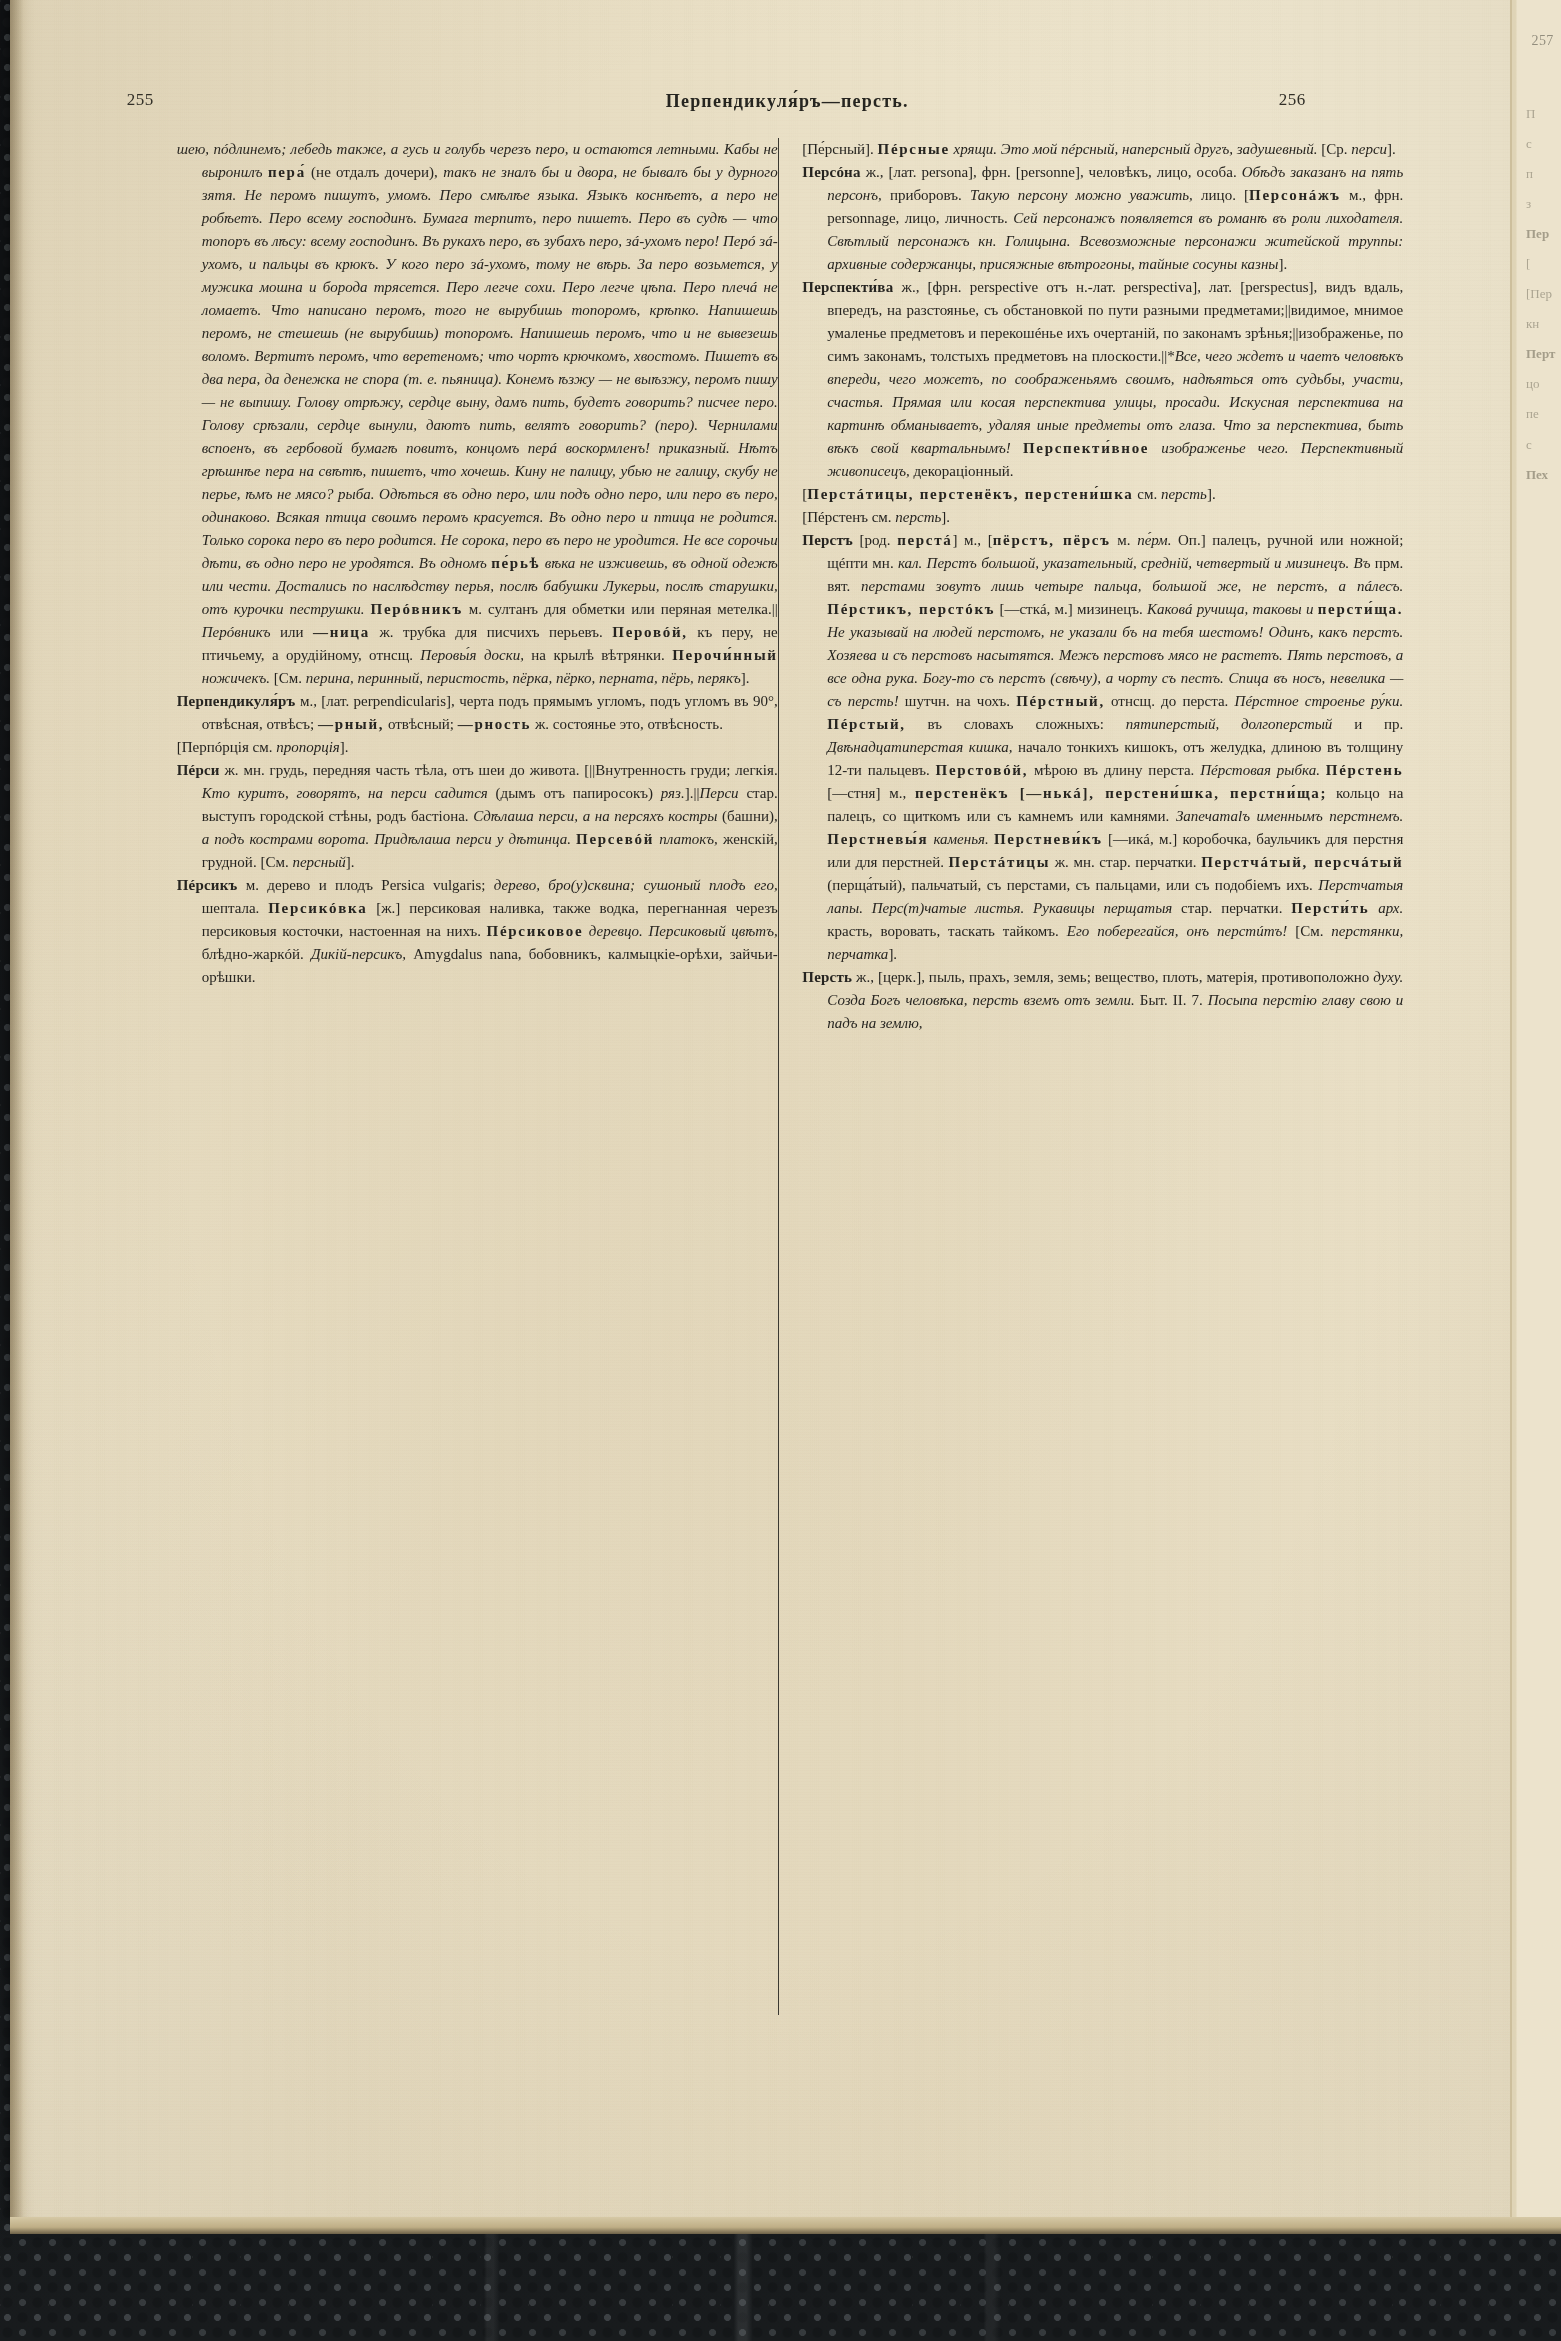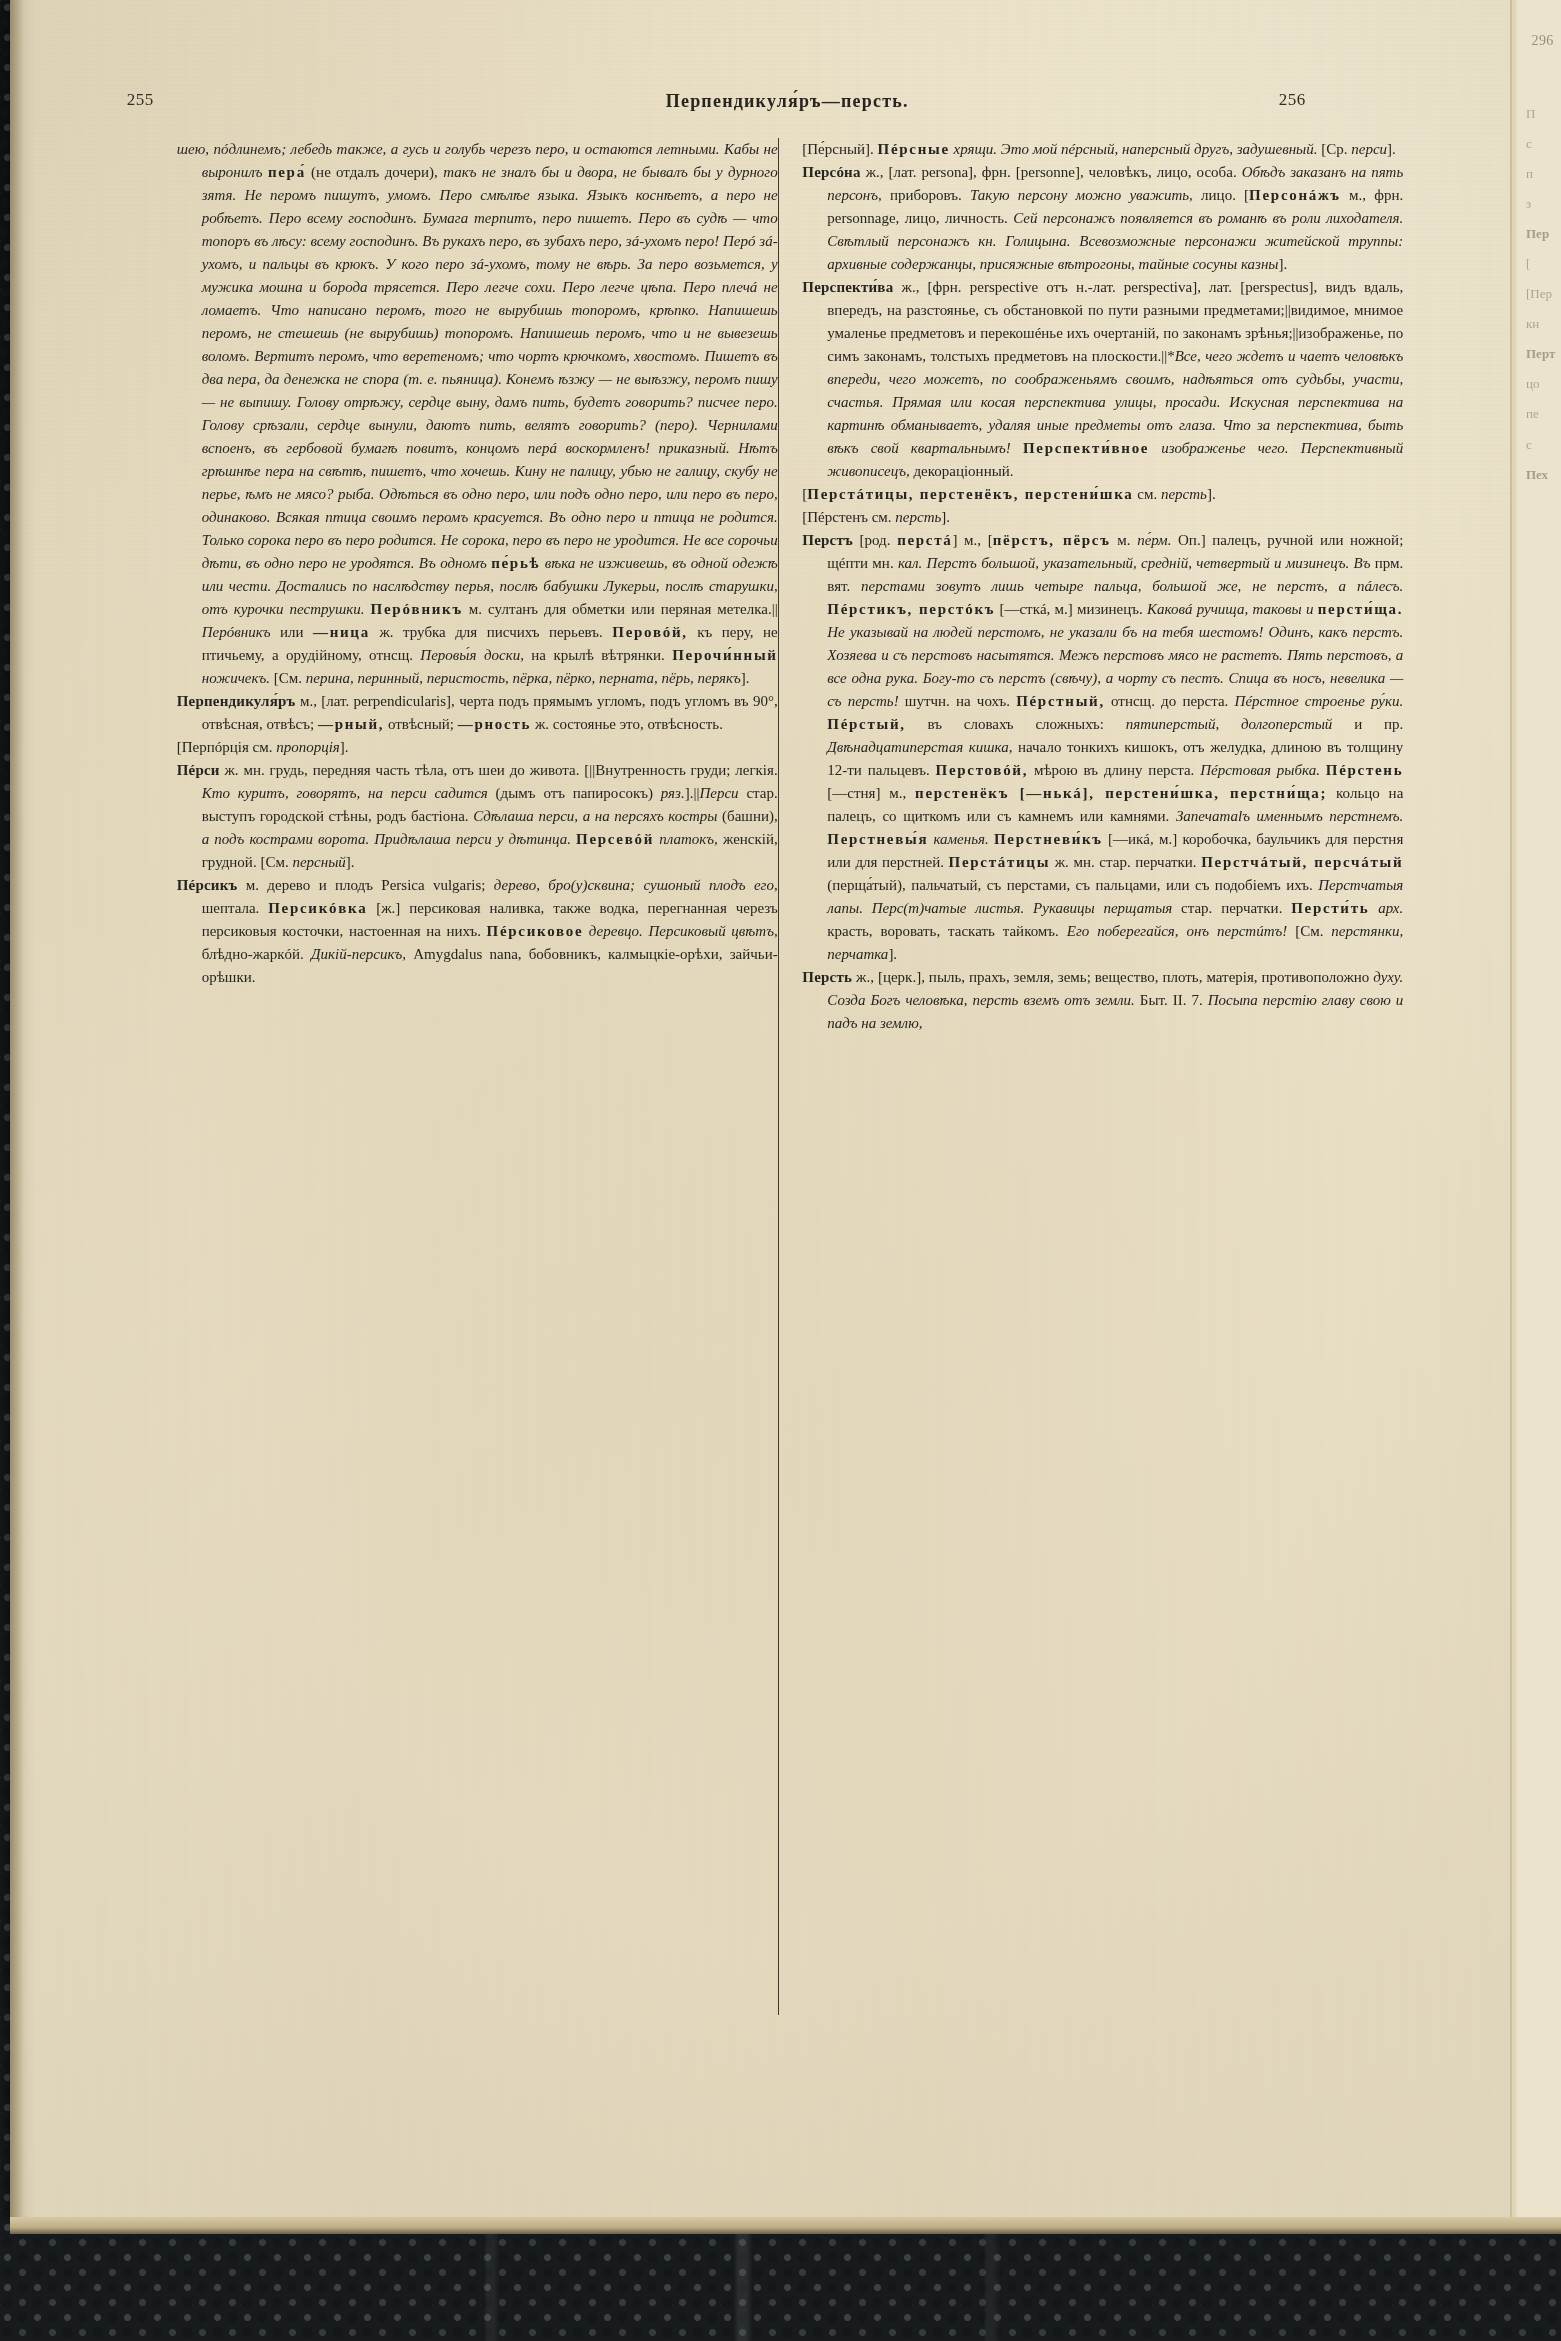--- a/index.html
+++ b/index.html
@@ -152,21 +152,21 @@
         <p class="hang"><span class="hw">Персть</span><span class="rm"> ж., [церк.], пыль, прахъ, земля, земь; вещество, плоть, матерія, противоположно </span><span class="i">духу. Созда Богъ человѣка, персть вземъ отъ земли.</span><span class="rm"> Быт. II. 7. </span><span class="i">Посыпа перстію главу свою и падъ на землю,</span></p>
       </div>
   </div>
 
   <div id="ink-tone"></div>
 </div>
 
 <div id="page-edge"></div>
 
 <div id="next-page">
-  <div class="np-folio">296</div>
+  <div class="np-folio">257</div>
 <div class="np-line" style="top: 107px;">П</div>
     <div class="np-line" style="top: 137px;">с</div>
     <div class="np-line" style="top: 167px;">п</div>
     <div class="np-line" style="top: 197px;">з</div>
     <div class="np-line bold" style="top: 227px;">Пер</div>
     <div class="np-line" style="top: 257px;">[</div>
     <div class="np-line" style="top: 287px;">[Пер</div>
     <div class="np-line" style="top: 317px;">кн</div>
     <div class="np-line bold" style="top: 347px;">Перт</div>
     <div class="np-line" style="top: 377px;">цо</div>

